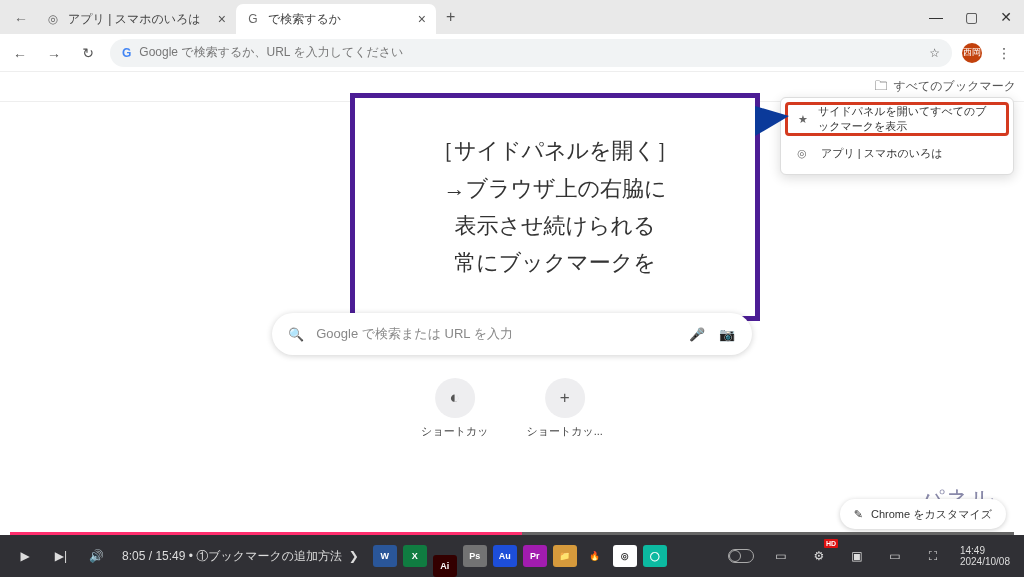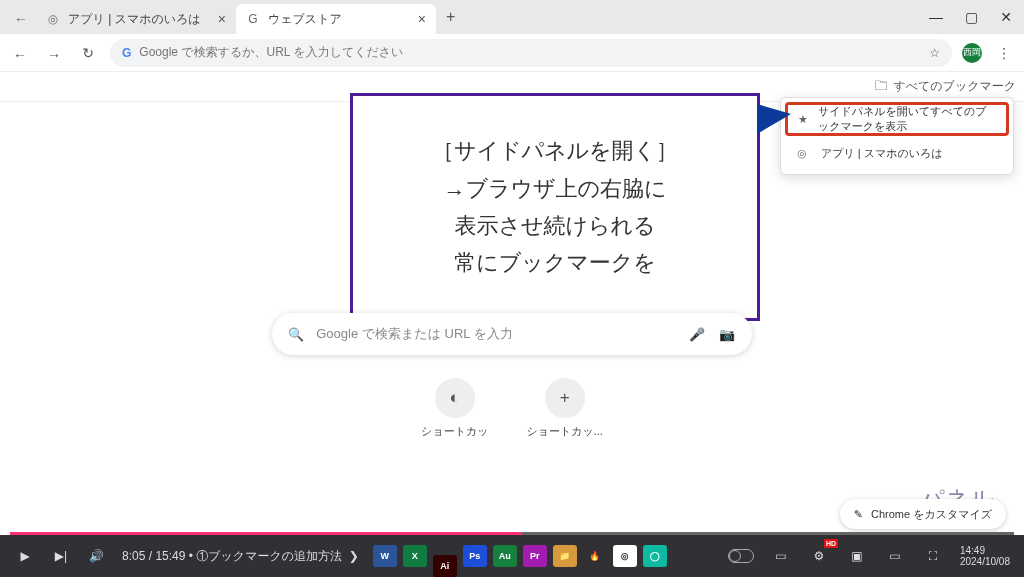--- a/index.html
+++ b/index.html
@@ -14,34 +14,34 @@
     .tab.active { background: #fff; }
     .tab-fav { width: 14px; height: 14px; display: flex; align-items: center; justify-content: center; font-size: 12px; color: #666; }
     .tab-add { font-size: 16px; color: #555; padding: 0 10px; }
     .win-controls { margin-left: auto; display: flex; gap: 22px; font-size: 14px; color: #333; padding-right: 6px; align-items: center; }
 
     
     .toolbar { height: 38px; background: #fff; display: flex; align-items: center; padding: 0 8px; gap: 10px; border-bottom: 1px solid #eee; }
     .tool-ico { width: 24px; height: 24px; display: flex; align-items: center; justify-content: center; color: #555; font-size: 14px; }
     .addressbar { flex: 1; height: 28px; border-radius: 14px; background: #f1f3f4; display: flex; align-items: center; padding: 0 12px; gap: 8px; font-size: 12px; color: #777; }
     .addr-right { margin-left: auto; display: flex; gap: 18px; color: #555; align-items: center; }
-    .avatar { width: 20px; height: 20px; border-radius: 50%; background: #15803d; color: #fff; font-size: 9px; display: flex; align-items: center; justify-content: center; }
+    .avatar { width: 20px; height: 20px; border-radius: 50%; background: #c2410c; color: #fff; font-size: 9px; display: flex; align-items: center; justify-content: center; }
 
     
     .bookmarks-bar { height: 30px; display: flex; align-items: center; justify-content: flex-end; padding: 0 8px; font-size: 12px; color: #555; border-bottom: 1px solid #eee; gap: 6px; }
     .bookmarks-bar .folder-ico { font-size: 13px; color: #333; }
 
     
     .dropdown { position: absolute; top: 97px; right: 10px; width: 234px; background: #fff; border: 1px solid #ddd; border-radius: 6px; box-shadow: 0 3px 12px rgba(0,0,0,.14); padding: 4px; }
     .dd-item { display: flex; align-items: center; gap: 10px; height: 34px; padding: 0 10px; font-size: 11px; color: #333; border-radius: 4px; border: 2px solid transparent; }
     .dd-item.highlight { border: 3px solid #d43a1f; }
     .dd-ico { width: 14px; color: #666; }
 
     
-    .callout { position: absolute; top: 93px; left: 350px; width: 410px; height: 228px; border: 3px solid #4c1d95; background: #fff; display: flex; flex-direction: column; justify-content: center; font-size: 22px; color: #333; line-height: 1.7; text-align: center; }
+    .callout { position: absolute; top: 93px; left: 350px; width: 410px; height: 228px; border: 5px solid #4c1d95; background: #fff; display: flex; flex-direction: column; justify-content: center; font-size: 22px; color: #333; line-height: 1.7; text-align: center; }
     .callout::after { content: ""; position: absolute; top: 8px; right: -34px; width: 0; height: 0; border-top: 10px solid transparent; border-bottom: 20px solid transparent; border-left: 34px solid #0b3a9a; }
 
     
     .ntp-search { position: absolute; top: 313px; left: 50%; transform: translateX(-50%); width: 480px; height: 42px; border-radius: 24px; background: #fff; box-shadow: 0 1px 6px rgba(0,0,0,.18); display: flex; align-items: center; padding: 0 16px; gap: 12px; font-size: 13px; color: #888; }
     .ntp-search .right-icons { margin-left: auto; display: flex; gap: 14px; }
 
     
     .shortcuts { position: absolute; top: 378px; left: 50%; transform: translateX(-50%); display: flex; gap: 38px; }
     .sc { display: flex; flex-direction: column; align-items: center; gap: 6px; font-size: 11px; color: #444; }
     .sc-circle { width: 40px; height: 40px; border-radius: 50%; background: #eeeef0; display: flex; align-items: center; justify-content: center; font-size: 17px; color: #555; }
@@ -78,21 +78,21 @@
 
 <div class="titlebar">
   <div class="win-arrow">←</div>
   <div class="tab inactive">
     <span class="tab-fav">◎</span>
     <span>アプリ | スマホのいろは</span>
     <span class="tab-close">×</span>
   </div>
   <div class="tab active">
     <span class="tab-fav">G</span>
-    <span>ウェブストア</span>
+    <span>で検索するか</span>
     <span class="tab-close">×</span>
   </div>
   <div class="tab-add">+</div>
   <div class="win-controls">
     <span>―</span>
     <span>▢</span>
     <span>✕</span>
   </div>
 </div>
 
@@ -170,22 +170,22 @@
   <div class="ctrl">▶|</div>
   <div class="ctrl">🔊</div>
   <div class="time">
     <span>8:05</span> / <span>15:49</span> • <span>①ブックマークの追加方法</span> &nbsp;❯
   </div>
 
   <div class="app-tiles" id="tiles">
       <div class="tile" style="background: rgb(42, 86, 153);">W</div>
       <div class="tile" style="background: rgb(16, 124, 65);">X</div>
       <div class="tile" style="background: rgb(51, 0, 0); margin-top: 20px;">Ai</div>
-      <div class="tile" style="background: #1d4ed8;">Ps</div>
-      <div class="tile" style="background: #15803d;">Au</div>
+      <div class="tile" style="background: #737373;">Ps</div>
+      <div class="tile" style="background: #1d4ed8;">Au</div>
       <div class="tile" style="background: #a21caf;">Pr</div>
       <div class="tile" style="background: rgb(214, 154, 60);">📁</div>
       <div class="tile" style="background: transparent; color: rgb(51, 51, 51);">🔥</div>
       <div class="tile" style="background: rgb(255, 255, 255); color: rgb(51, 51, 51);">◎</div>
       <div class="tile" style="background: rgb(12, 186, 161);">◯</div>
     </div>
 
   <div class="vc-right">
     <div class="autoplay"></div>
     <div class="ctrl">▭</div>

